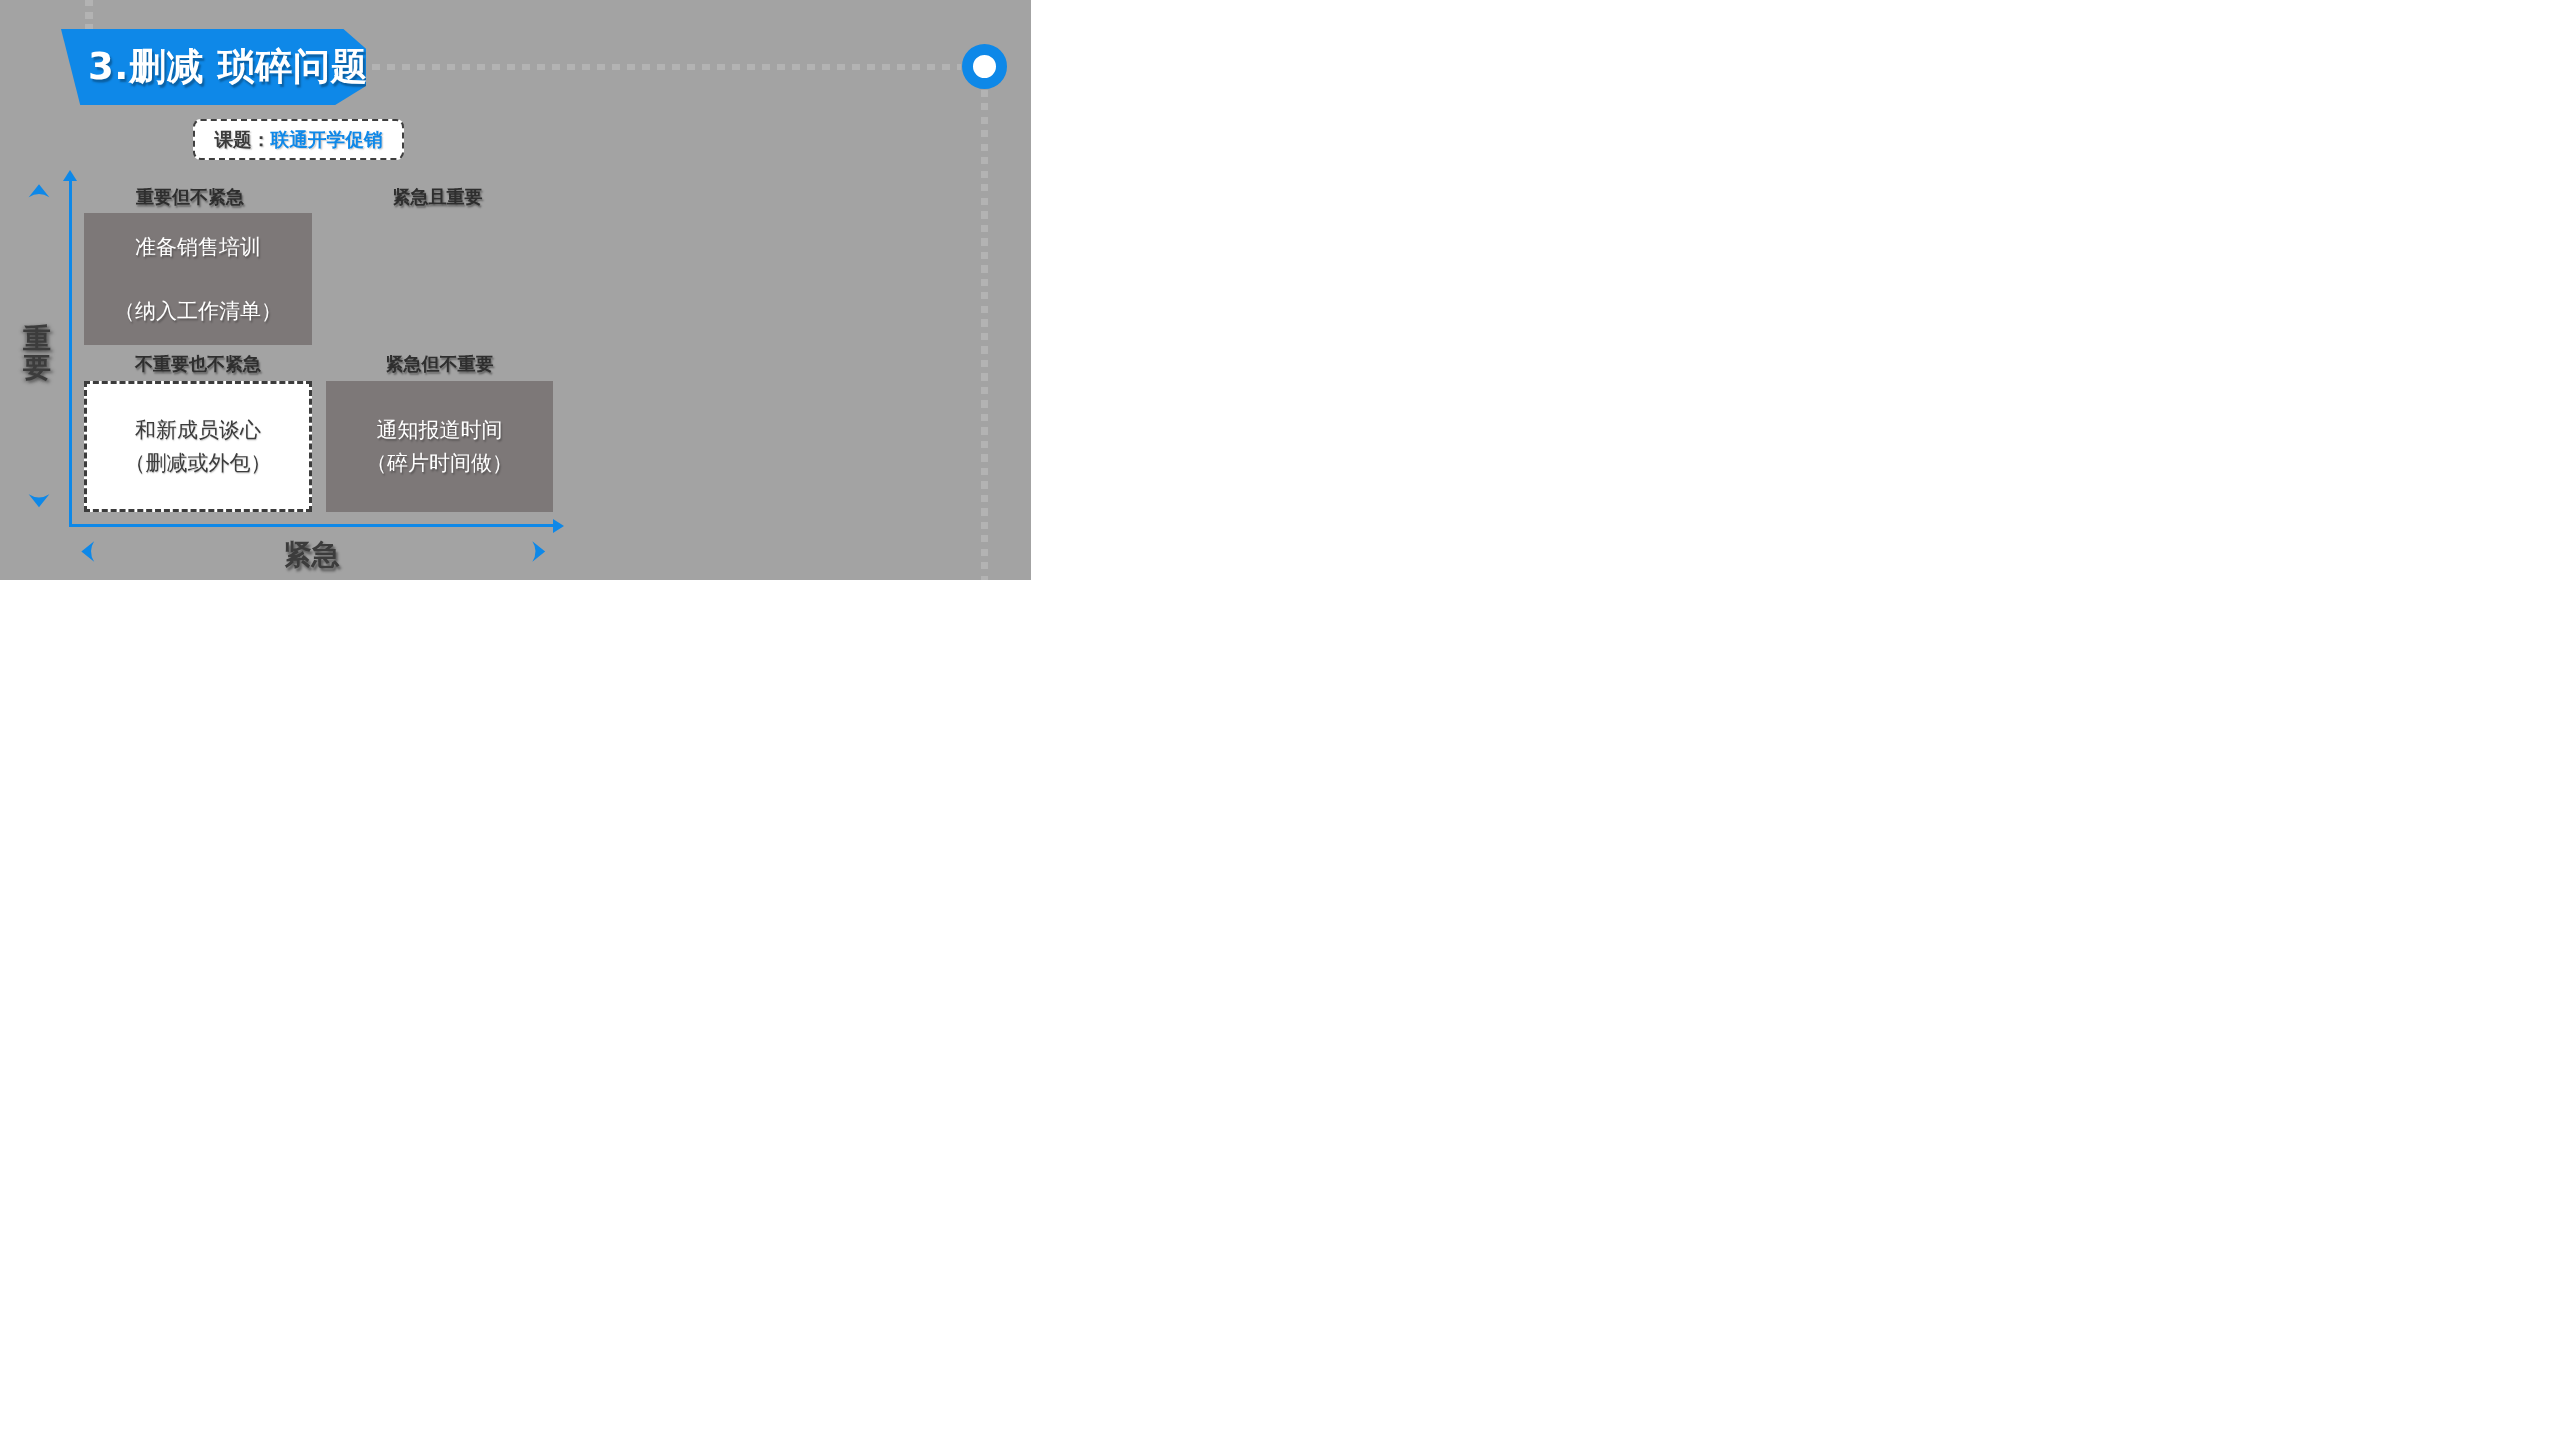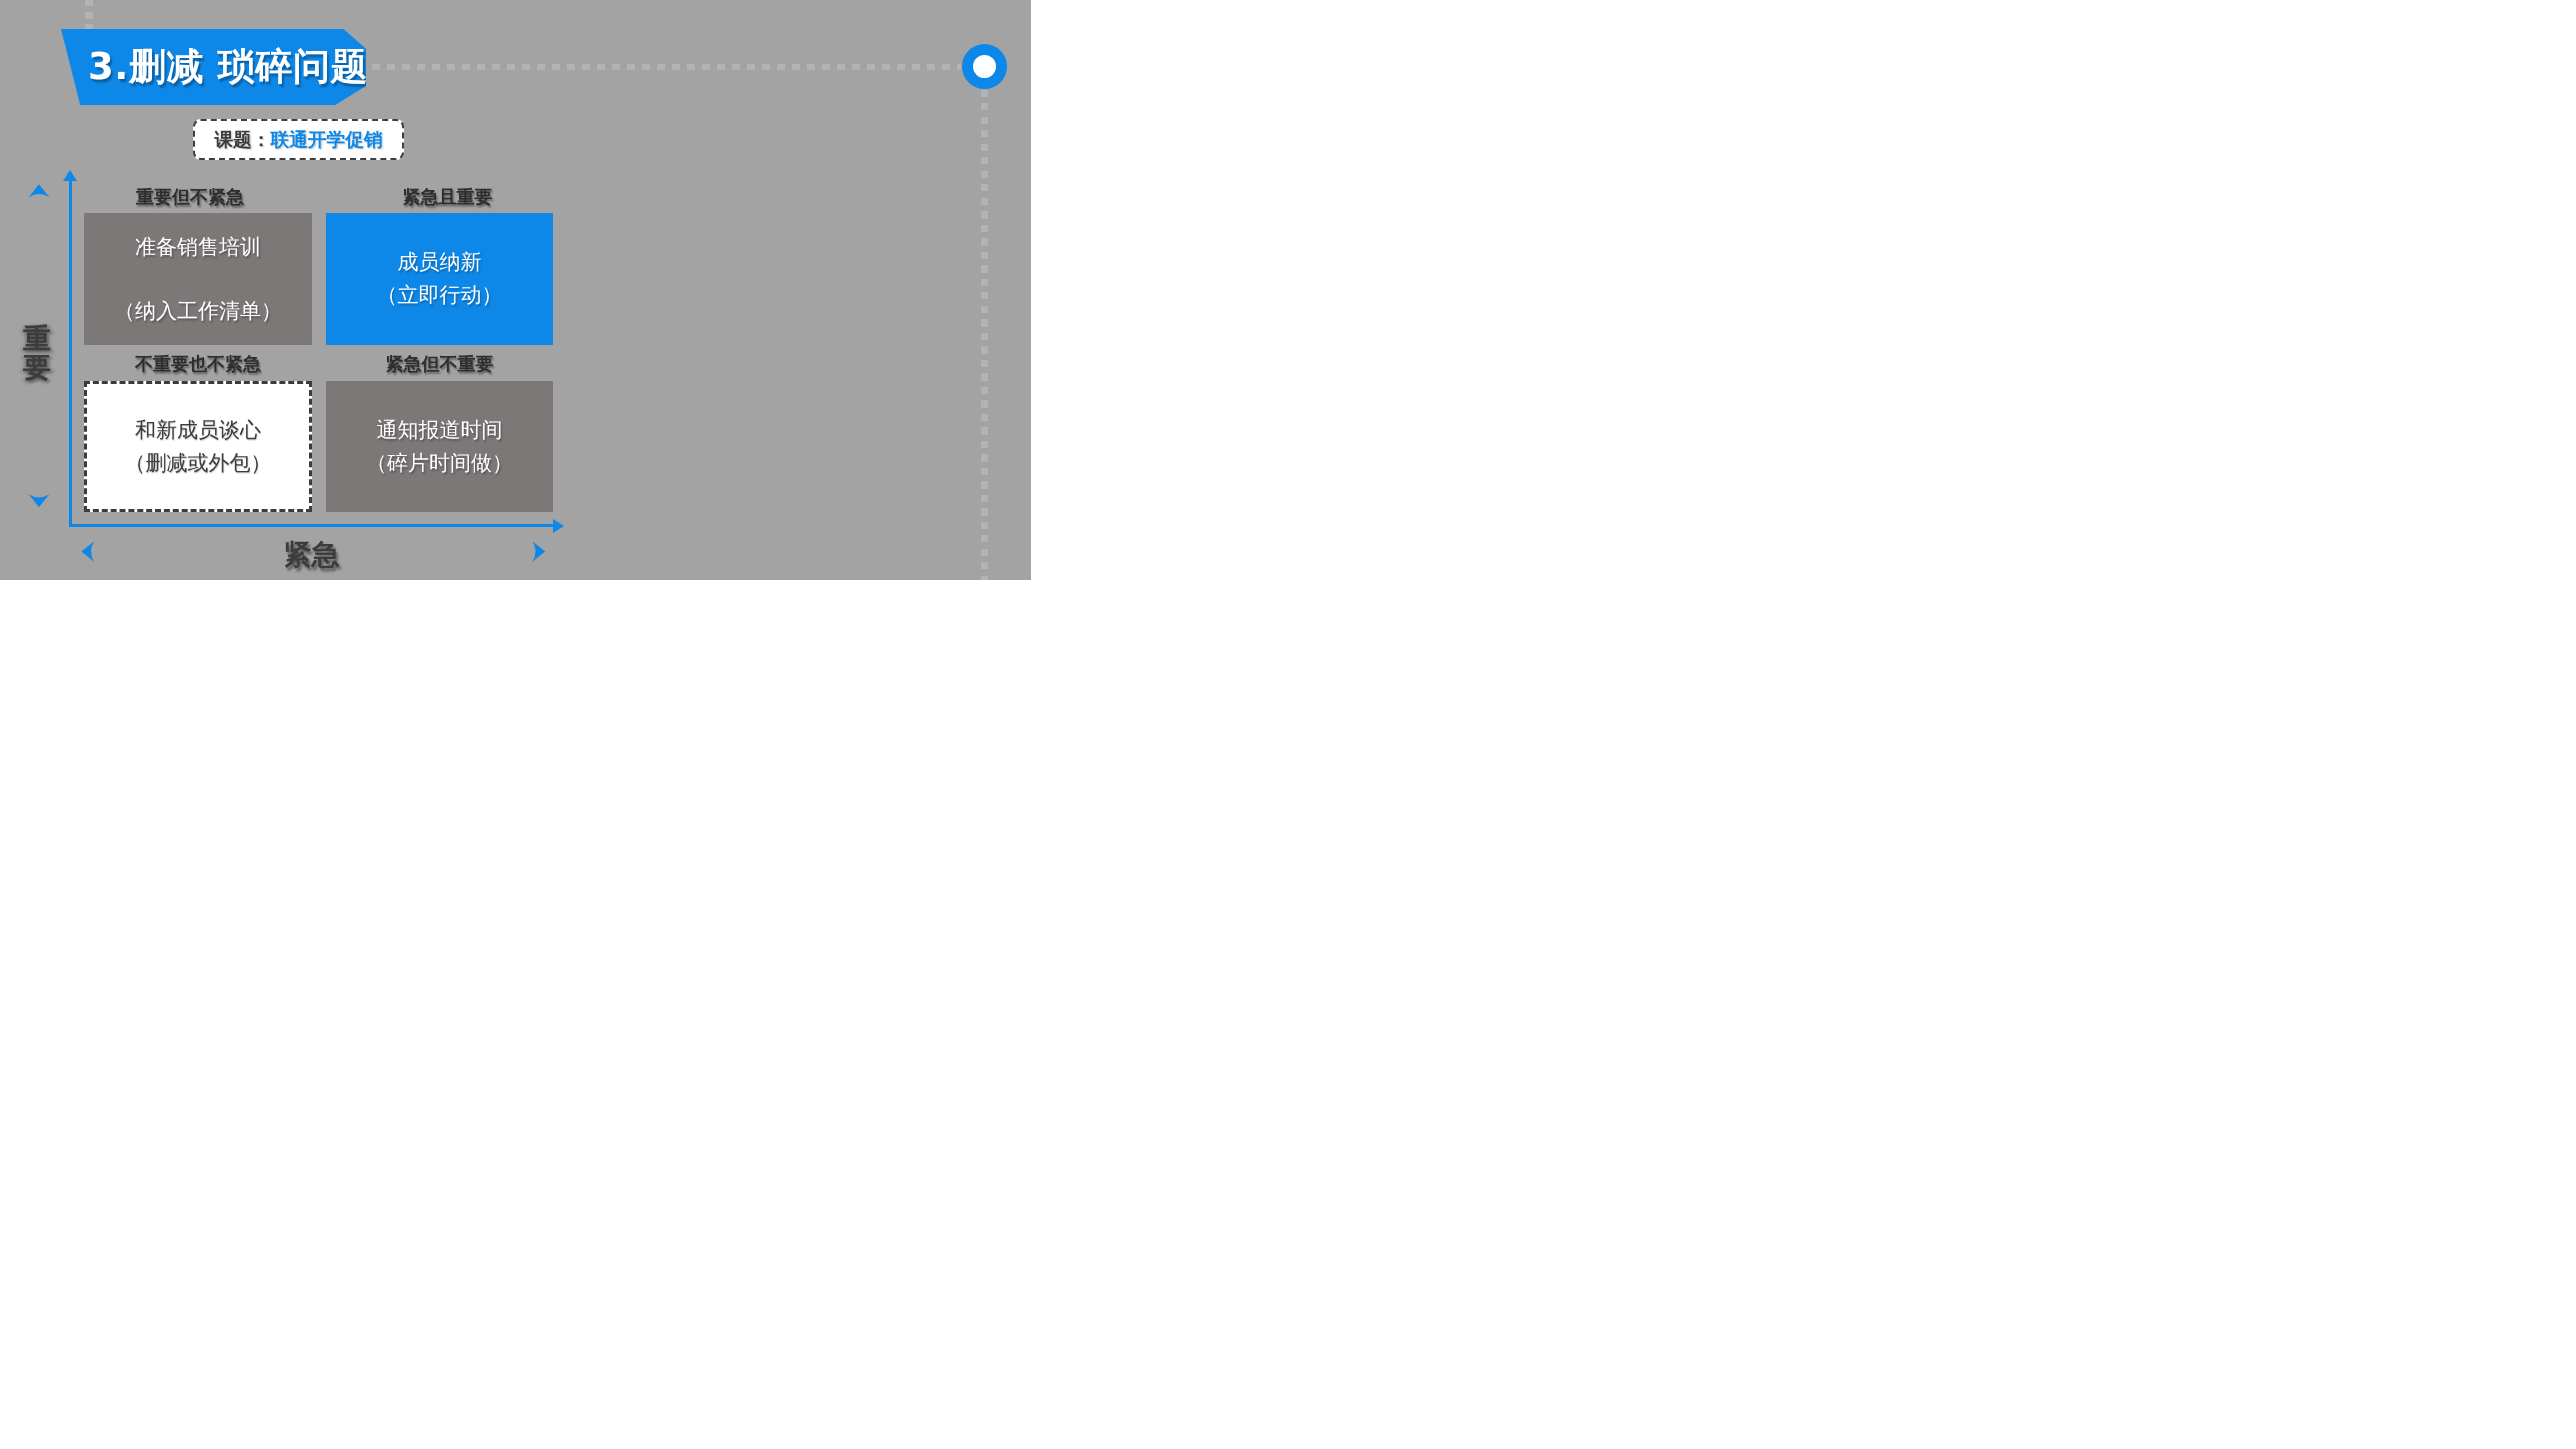--- a/index.html
+++ b/index.html
@@ -47,21 +47,21 @@
     font-size:28px;font-weight:900;color:#3c3c3c;line-height:1.02;word-break:break-all;
     text-shadow:2.6px 1.9px 3.2px rgba(40,40,40,.55),-1.9px 1.3px 3.2px rgba(40,40,40,.35);}
   .x-label{position:absolute;left:258px;top:536px;width:107px;text-align:center;
     font-size:28px;font-weight:900;color:#3c3c3c;
     text-shadow:1.9px 2.6px 2.6px rgba(0,0,0,.45);}
 
   
   .q-label{position:absolute;height:22px;text-align:center;font-size:18px;font-weight:900;
     color:#2e2e2e;text-shadow:1.3px 1.9px 1.9px rgba(0,0,0,.40);white-space:nowrap;}
   .ql-1{left:76px;top:185px;width:228px;}
-  .ql-2{left:334px;top:185px;width:227px;}
+  .ql-2{left:324px;top:185px;width:227px;}
   .ql-3{left:84px;top:352px;width:228px;}
   .ql-4{left:326px;top:352px;width:227px;}
 
   
   .q-box{position:absolute;box-sizing:border-box;display:flex;flex-direction:column;
     align-items:center;justify-content:center;text-align:center;font-size:21px;line-height:1.55;}
   .qb-1{left:84px;top:213px;width:228px;height:132px;background:#7d7878;color:#ffffff;
     text-shadow:1.3px 1.9px 1.9px rgba(0,0,0,.30);gap:31px;}
   .qb-2{left:326px;top:213px;width:227px;height:132px;background:#0e88e8;color:#ffffff;
     text-shadow:1.3px 1.9px 1.9px rgba(0,0,0,.25);}
@@ -131,24 +131,20 @@
 
   <div class="q-label ql-1">重要但不紧急</div>
   <div class="q-label ql-2">紧急且重要</div>
   <div class="q-label ql-3">不重要也不紧急</div>
   <div class="q-label ql-4">紧急但不重要</div>
 
   <div class="q-box qb-1">
     <span>准备销售培训</span>
     <span>（纳入工作清单）</span>
   </div>
-  <div class="q-box qb-2">
-    <span>成员纳新</span>
-    <span>（立即行动）</span>
-  </div>
   <div class="q-box qb-3">
     <span>和新成员谈心</span>
     <span>（删减或外包）</span>
   </div>
   <div class="q-box qb-4">
     <span>通知报道时间</span>
     <span>（碎片时间做）</span>
   </div>
 
 

